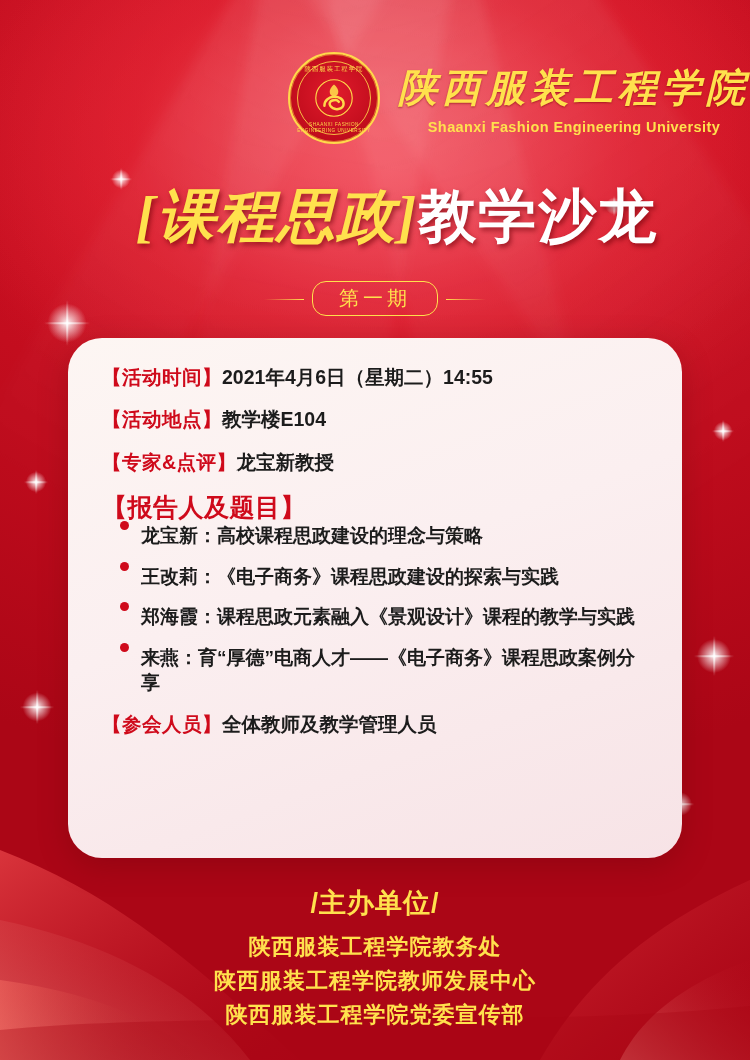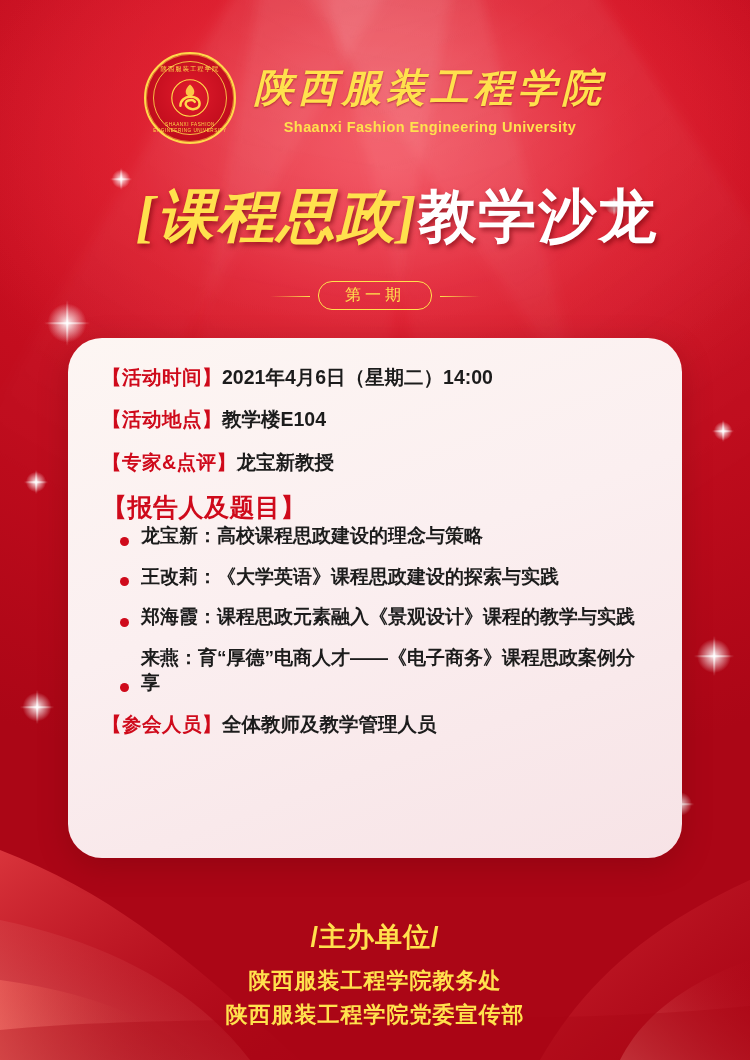--- a/index.html
+++ b/index.html
@@ -71,21 +71,21 @@
     overflow: hidden;
   }
   .ribbons svg { display: block; width: 100%; height: 100%; }
 
   
   .header {
     position: absolute;
     top: 52px; left: 0; right: 0;
     display: flex;
     align-items: center;
-    justify-content: center;
+    justify-content: flex-end;
     gap: 18px;
     z-index: 5;
   }
   .crest {
     width: 92px; height: 92px;
     border-radius: 50%;
     border: 2.5px solid #ffd94a;
     background: radial-gradient(circle at 50% 45%, #e01b2c 0%, #c00c1c 70%, #a60614 100%);
     position: relative;
     flex: 0 0 auto;
@@ -168,21 +168,21 @@
     z-index: 5;
     display: flex;
     align-items: center;
     justify-content: center;
   }
   .episode .pill {
     border: 1.5px solid #ffe14d;
     border-radius: 14px;
     padding: 3px 26px;
     color: #ffe14d;
-    font-size: 16px;
+    font-size: 20px;
     letter-spacing: 4px;
     position: relative;
   }
   .episode .wing {
     position: absolute;
     top: 50%;
     width: 40px; height: 1.5px;
     background: linear-gradient(90deg, rgba(255,225,77,0), #ffe14d);
   }
   .episode .wing.left { left: -48px; }
@@ -225,21 +225,21 @@
     margin-bottom: 0;
     letter-spacing: 0.5px;
   }
   .talks {
     list-style: none;
     margin: 0 0 8px 0;
     padding: 0 0 0 18px;
   }
   .talks li {
     display: flex;
-    align-items: flex-end;
+    align-items: flex-start;
     gap: 12px;
     font-size: 19px;
     font-weight: bold;
     color: #1c1c1c;
     margin-bottom: 16px;
     line-height: 1.3;
   }
   .talks li .dot {
     flex: 0 0 auto;
     width: 9px; height: 9px;
@@ -337,21 +337,21 @@
   <div class="episode">
     <span class="wing left"></span>
     <span class="pill">第一期</span>
     <span class="wing right"></span>
   </div>
 
   <div class="card">
 
     <div class="row">
       <span class="label">【活动时间】</span>
-      <span class="value">2021年4月6日（星期二）14:00</span>
+      <span class="value">2021年4月6日（星期二）14:55</span>
     </div>
 
     <div class="row">
       <span class="label">【活动地点】</span>
       <span class="value">教学楼E104</span>
     </div>
 
 
     <div class="row">
       <span class="label">【专家&amp;点评】</span>
@@ -360,36 +360,37 @@
 
     <div class="section-label">【报告人及题目】</div>
 
     <ul class="talks">
       <li>
         <span class="dot"></span>
         <span>龙宝新：高校课程思政建设的理念与策略</span>
       </li>
       <li>
         <span class="dot"></span>
-        <span>王改莉：《大学英语》课程思政建设的探索与实践</span>
+        <span>王改莉：《电子商务》课程思政建设的探索与实践</span>
       </li>
       <li>
         <span class="dot"></span>
         <span>郑海霞：课程思政元素融入《景观设计》课程的教学与实践</span>
       </li>
       <li>
         <span class="dot"></span>
         <span>来燕：育“厚德”电商人才——《电子商务》课程思政案例分享</span>
       </li>
     </ul>
 
     <div class="row footer-row">
       <span class="label">【参会人员】</span>
       <span class="value">全体教师及教学管理人员</span>
     </div>
   </div>
 
   <div class="organizers">
     <div class="org-heading">/主办单位/</div>
     <div class="org-line">陕西服装工程学院教务处</div>
+    <div class="org-line">陕西服装工程学院教师发展中心</div>
     <div class="org-line">陕西服装工程学院党委宣传部</div>
   </div>
 </div>
 
 </body></html>

